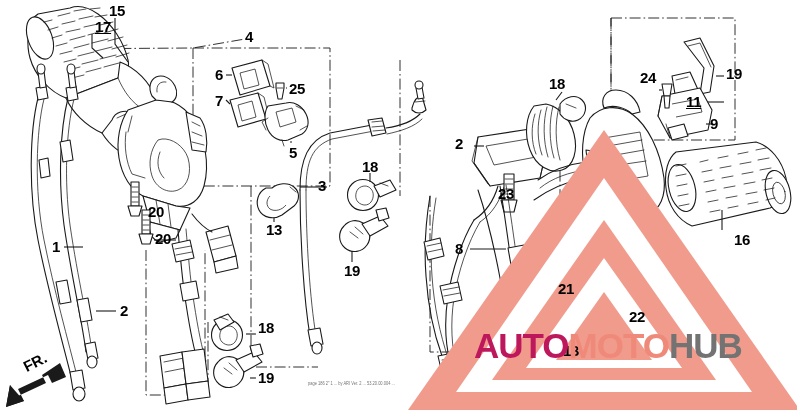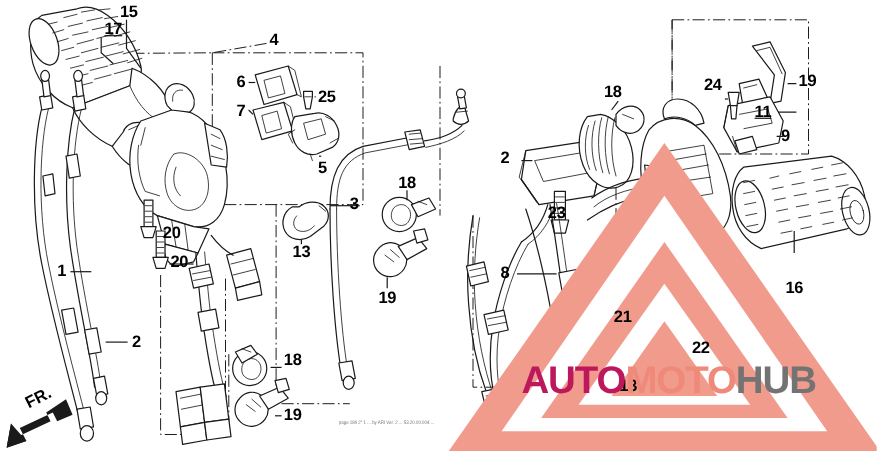--- a/index.html
+++ b/index.html
@@ -492,21 +492,21 @@
   <div class="callout" style="left:549px;top:76px;">18</div>
   <div class="callout" style="left:640px;top:70px;">24</div>
   <div class="callout" style="left:726px;top:66px;">19</div>
   <div class="callout" style="left:686px;top:94px;text-decoration:underline;">11</div>
   <div class="callout" style="left:710px;top:116px;">9</div>
   <div class="callout" style="left:455px;top:136px;">2</div>
   <div class="callout" style="left:318px;top:178px;">3</div>
   <div class="callout" style="left:362px;top:159px;">18</div>
   <div class="callout" style="left:498px;top:186px;">23</div>
   <div class="callout" style="left:266px;top:222px;">13</div>
-  <div class="callout" style="left:714px;top:232px;margin-top:22px;">16</div>
+  <div class="callout" style="left:734px;top:232px;">16</div>
   <div class="callout" style="left:52px;top:239px;">1</div>
   <div class="callout" style="left:455px;top:241px;">8</div>
   <div class="callout" style="left:344px;top:263px;">19</div>
   <div class="callout" style="left:148px;top:204px;">20</div>
   <div class="callout" style="left:155px;top:231px;">20</div>
   <div class="callout" style="left:558px;top:281px;text-align:right;">21</div>
   <div class="callout" style="left:120px;top:303px;">2</div>
   <div class="callout" style="left:629px;top:309px;">22</div>
   <div class="callout" style="left:258px;top:320px;">18</div>
   <div class="callout" style="left:563px;top:343px;">13</div>

